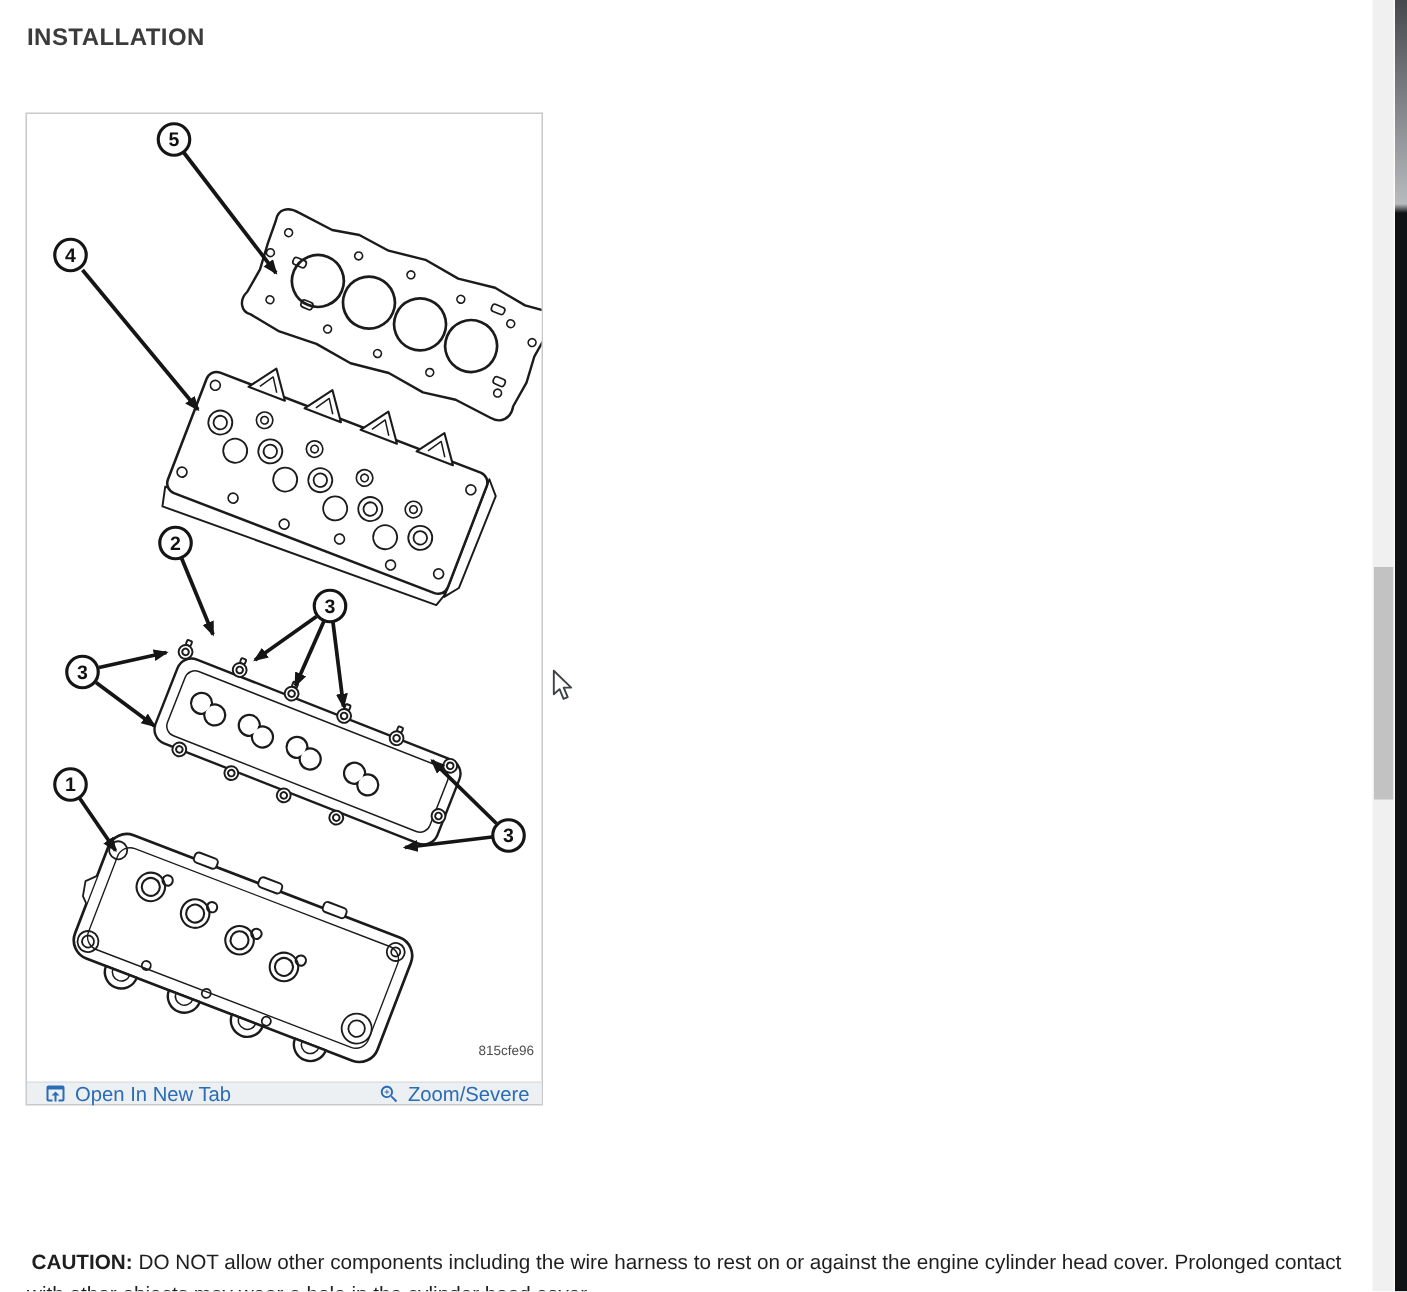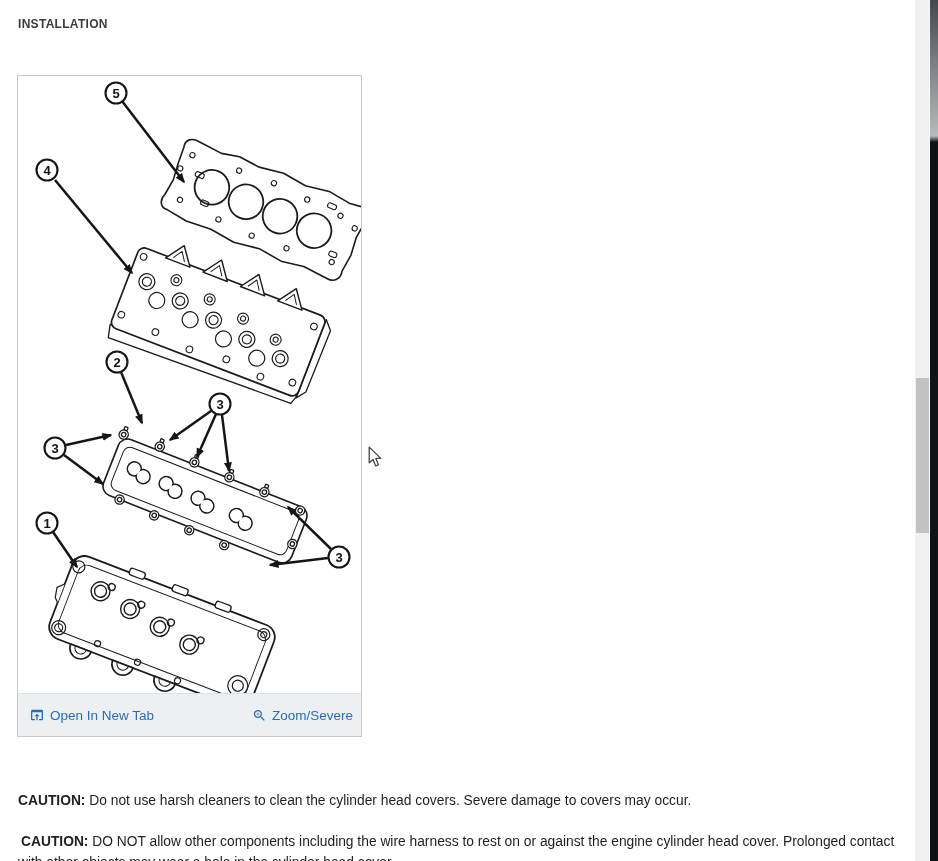--- a/index.html
+++ b/index.html
@@ -1,24 +1,24 @@
 <!DOCTYPE html>
 <html><head>
 <meta charset="utf-8">
 <style>
   html,body{margin:0;padding:0;background:#fff;}
   .root{position:relative;width:938px;height:861px;background:#fff;overflow:hidden;
         font-family:"Liberation Sans",sans-serif;}
-  .heading{position:absolute;left:18px;top:17px;font-size:12px;font-weight:bold;
+  .heading{position:absolute;left:18px;top:17px;font-size:16px;font-weight:bold;
            color:#3b3b3b;letter-spacing:.3px;}
   .figure{position:absolute;left:17px;top:75px;width:345px;height:662px;
           border:1px solid #c9c9c9;background:#fff;box-sizing:border-box;}
   .fig-svg{position:absolute;left:0;top:0;}
   .fig-id{position:absolute;right:5px;bottom:31px;font-size:9px;color:#4d4d4d;margin-top:16px;}
-  .fig-footer{position:absolute;left:0;right:0;bottom:0;height:43px;background:#edf0f3;
+  .fig-footer{position:absolute;left:0;right:0;bottom:0;height:15px;background:#edf0f3;
           border-top:1px solid #dde1e4;display:flex;align-items:center;
           justify-content:space-between;padding:0 8px 0 11px;box-sizing:border-box;}
   .fig-link{display:flex;align-items:center;gap:5px;color:#2a6cb5;font-size:13.5px;
           text-decoration:none;cursor:pointer;white-space:nowrap;}
   .fig-link svg{flex:0 0 auto;}
   .caution{position:absolute;left:18px;width:884px;font-size:13.8px;color:#1f1f1f;
           line-height:21px;}
   .caution b{font-weight:bold;}
   #caution1{top:776px;}
   #caution2{top:817px;text-indent:3px;}
@@ -288,24 +288,20 @@
       </a>
       <a class="fig-link">
         <svg width="15" height="15" viewBox="0 0 24 24" fill="#2a6cb5">
           <path d="M15.5 14h-.79l-.28-.27C15.41 12.59 16 11.11 16 9.5 16 5.91 13.09 3 9.5 3S3 5.91 3 9.5 5.91 16 9.5 16c1.61 0 3.09-.59 4.23-1.57l.27.28v.79l5 4.99L20.49 19l-4.99-5zm-6 0C7.01 14 5 11.99 5 9.5S7.01 5 9.5 5 14 7.01 14 9.5 11.99 14 9.5 14zm2.5-4h-2v2H9v-2H7V9h2V7h1v2h2v1z"></path>
         </svg>
         <span>Zoom/Severe</span>
       </a>
     </div>
   </div>
 
-  <p class="caution" id="caution1">
-    <b>CAUTION:</b>
-    <span>Do not use harsh cleaners to clean the cylinder head covers. Severe damage to covers may occur.</span>
-  </p>
   <p class="caution" id="caution2">
     <b>CAUTION:</b>
     <span>DO NOT allow other components including the wire harness to rest on or against the engine cylinder head cover. Prolonged contact with other objects may wear a hole in the cylinder head cover.</span>
   </p>
 
   <div class="sb-track">
     <div class="sb-thumb"></div>
   </div>
   <div class="edge-strip"></div>
 

